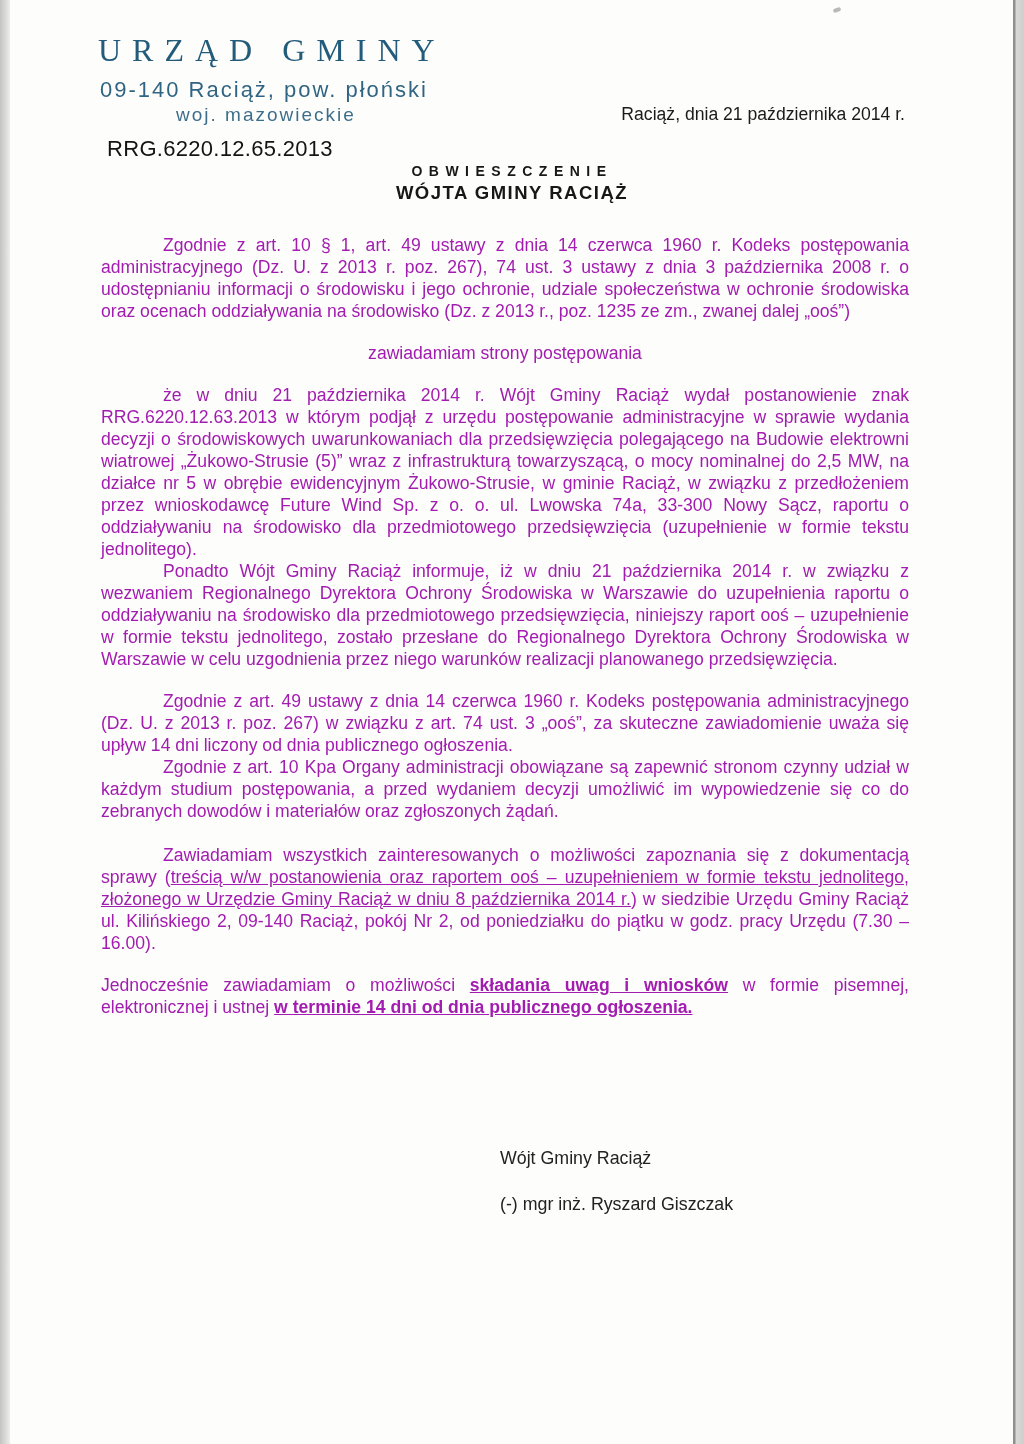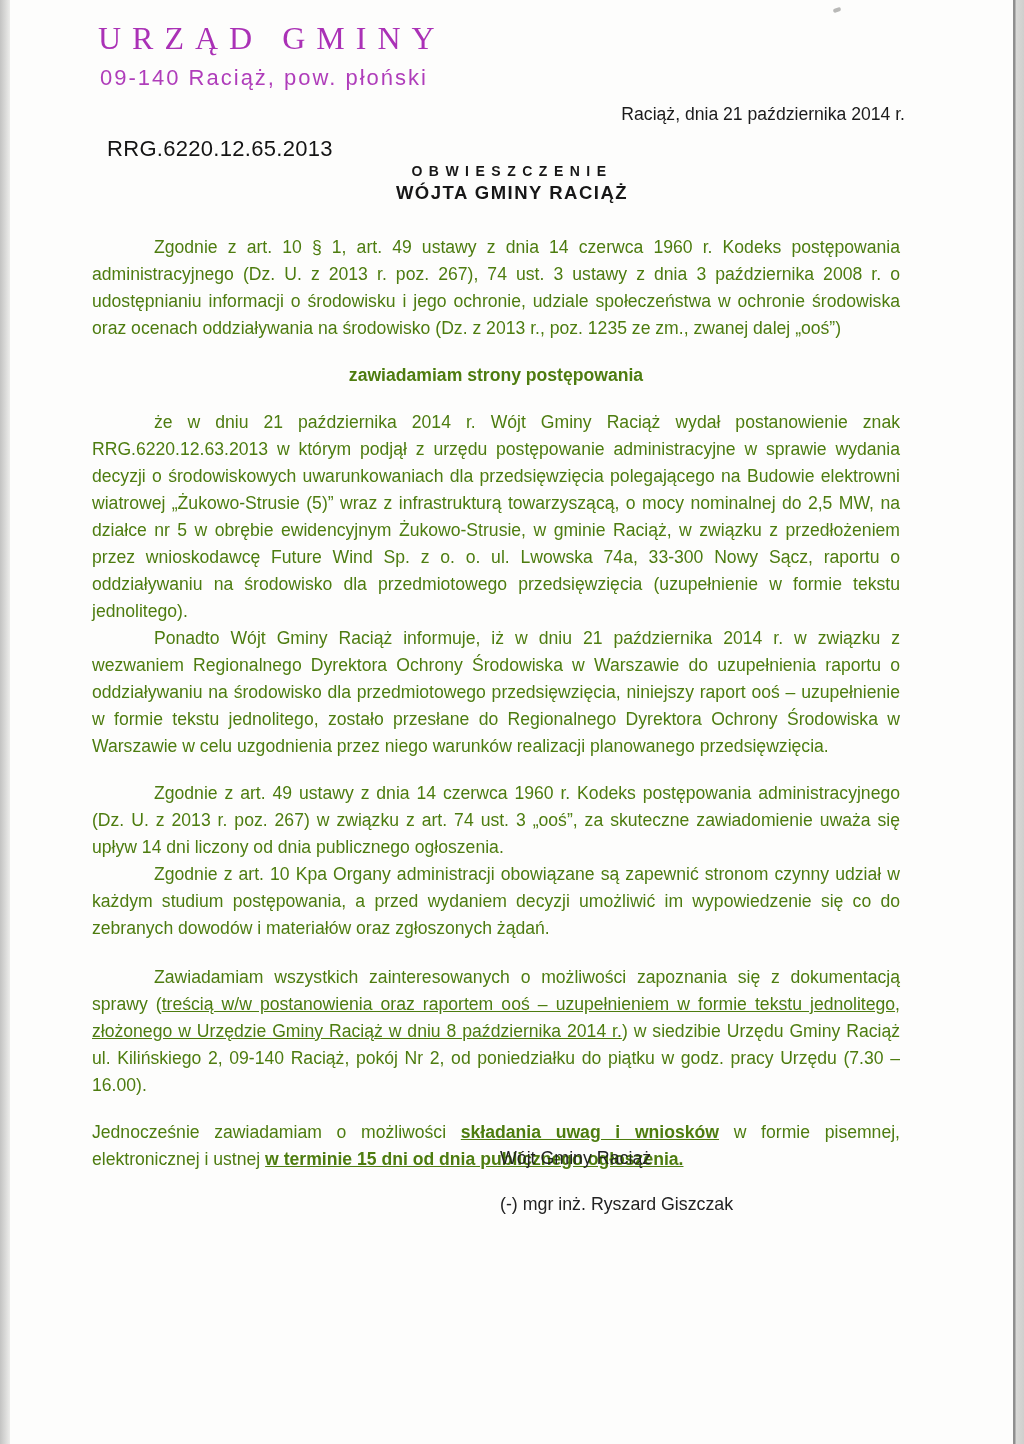--- a/index.html
+++ b/index.html
@@ -21,22 +21,22 @@
   .scan-edge-right {
     position:absolute; right:0; top:0; width:11px; height:100%;
     background: linear-gradient(to right, #909090 0px, #8f8f8f 2px, #d9d9d7 3px, #cfcfcd 100%);
   }
   .scan-speck {
     position:absolute; left:833px; top:8px; width:8px; height:4px;
     background:#b9b9b7; border-radius:2px; transform: rotate(-20deg);
   }
   
   .stamp {
-    position:absolute; left:98px; top:20px;
-    color:#a21caf;
+    position:absolute; left:98px; top:32px;
+    color:#0c4a6e;
     user-select:none;
   }
   .stamp-line1 {
     font-family:"Liberation Serif", serif;
     font-size:32px; letter-spacing:11px; opacity:.9;
     white-space:nowrap;
   }
   .stamp-line2 {
     font-size:22px; letter-spacing:2px; margin-top:8px; margin-left:2px;
     opacity:.85; white-space:nowrap;
@@ -54,24 +54,24 @@
     font-size:17.6px; color:#1b1b1b;
   }
   .title-block {
     position:absolute; top:163px; left:0; width:100%;
     text-align:center; font-weight:bold; color:#171717;
   }
   .title1 { font-size:14px; letter-spacing:6.5px; }
   .title2 { font-size:18.5px; letter-spacing:1.5px; margin-top:3px; }
 
   .body-text {
-    position:absolute; top:234px; left:92px; width:808px;
-    font-size:17.6px; line-height:27px;
+    position:absolute; top:234px; left:101px; width:808px;
+    font-size:17.6px; line-height:22px;
     text-align: justify;
-    color:#4d7c0f;
+    color:#a21caf;
   }
   .body-text p { margin:0; }
   .p-indent { text-indent:62px; }
   .p-center { text-align:center; text-indent:0; }
 
   .signature-block {
     position:absolute; top:1148px; left:500px; width:405px;
     text-align:left; font-size:17.8px; color:#222;
   }
   .signature-name { margin-top:25px; }
@@ -81,40 +81,41 @@
 
 <div class="page">
 
   <div class="scan-edge-left"></div>
   <div class="scan-edge-right"></div>
   <div class="scan-speck"></div>
 
   <div class="stamp">
     <div class="stamp-line1">URZĄD GMINY</div>
     <div class="stamp-line2">09-140 Raciąż, pow. płoński</div>
+    <div class="stamp-line3">woj. mazowieckie</div>
   </div>
 
   <div class="ref-number">RRG.6220.12.65.2013</div>
 
   <div class="date-line">Raciąż, dnia 21 października 2014 r.</div>
 
   <div class="title-block">
     <div class="title1">OBWIESZCZENIE</div>
     <div class="title2">WÓJTA GMINY RACIĄŻ</div>
   </div>
 
   <div class="body-text">
       <p class="p-indent"><span>Zgodnie z art. 10 § 1, art. 49 ustawy z dnia 14 czerwca 1960 r. Kodeks postępowania administracyjnego (Dz. U. z 2013 r. poz. 267), 74 ust. 3 ustawy z dnia 3 października 2008 r. o udostępnianiu informacji o środowisku i jego ochronie, udziale społeczeństwa w ochronie środowiska oraz ocenach oddziaływania na środowisko (Dz. z 2013 r., poz. 1235 ze zm., zwanej dalej „ooś”)</span></p>
-      <p class="p-center" style="margin-top: 20px;"><span style="font-weight: bold;">zawiadamiam strony postępowania</span></p>
+      <p class="p-center" style="margin-top: 20px;"><span style="font-weight: normal;">zawiadamiam strony postępowania</span></p>
       <p class="p-indent" style="margin-top: 20px;"><span>że w dniu 21 października 2014 r. Wójt Gminy Raciąż wydał postanowienie znak RRG.6220.12.63.2013 w którym podjął z urzędu postępowanie administracyjne w sprawie wydania decyzji o środowiskowych uwarunkowaniach dla przedsięwzięcia polegającego na Budowie elektrowni wiatrowej „Żukowo-Strusie (5)” wraz z infrastrukturą towarzyszącą, o mocy nominalnej do 2,5 MW, na działce nr 5 w obrębie ewidencyjnym Żukowo-Strusie, w gminie Raciąż, w związku z przedłożeniem przez wnioskodawcę Future Wind Sp. z o. o. ul. Lwowska 74a, 33-300 Nowy Sącz, raportu o oddziaływaniu na środowisko dla przedmiotowego przedsięwzięcia (uzupełnienie w formie tekstu jednolitego).</span></p>
       <p class="p-indent"><span>Ponadto Wójt Gminy Raciąż informuje, iż w dniu 21 października 2014 r. w związku z wezwaniem Regionalnego Dyrektora Ochrony Środowiska w Warszawie do uzupełnienia raportu o oddziaływaniu na środowisko dla przedmiotowego przedsięwzięcia, niniejszy raport ooś – uzupełnienie w formie tekstu jednolitego, zostało przesłane do Regionalnego Dyrektora Ochrony Środowiska w Warszawie w celu uzgodnienia przez niego warunków realizacji planowanego przedsięwzięcia.</span></p>
       <p class="p-indent" style="margin-top: 20px;"><span>Zgodnie z art. 49 ustawy z dnia 14 czerwca 1960 r. Kodeks postępowania administracyjnego (Dz. U. z 2013 r. poz. 267) w związku z art. 74 ust. 3 „ooś”, za skuteczne zawiadomienie uważa się upływ 14 dni liczony od dnia publicznego ogłoszenia.</span></p>
       <p class="p-indent"><span>Zgodnie z art. 10 Kpa Organy administracji obowiązane są zapewnić stronom czynny udział w każdym studium postępowania, a przed wydaniem decyzji umożliwić im wypowiedzenie się co do zebranych dowodów i materiałów oraz zgłoszonych żądań.</span></p>
       <p class="p-indent" style="margin-top: 22px;"><span>Zawiadamiam wszystkich zainteresowanych o możliwości zapoznania się z dokumentacją sprawy (</span><span style="text-decoration: underline;">treścią w/w postanowienia oraz raportem ooś – uzupełnieniem w formie tekstu jednolitego, złożonego w Urzędzie Gminy Raciąż w dniu 8 października 2014 r.</span><span>) w siedzibie Urzędu Gminy Raciąż ul. Kilińskiego 2, 09-140 Raciąż, pokój Nr 2, od poniedziałku do piątku w godz. pracy Urzędu (7.30 – 16.00).</span></p>
-      <p style="margin-top: 20px;"><span>Jednocześnie zawiadamiam o możliwości </span><span style="font-weight: bold; text-decoration: underline;">składania uwag i wniosków</span><span> w formie pisemnej, elektronicznej i ustnej </span><span style="font-weight: bold; text-decoration: underline;">w terminie 15 dni od dnia publicznego ogłoszenia.</span></p>
+      <p style="margin-top: 20px;"><span>Jednocześnie zawiadamiam o możliwości </span><span style="font-weight: bold; text-decoration: underline;">składania uwag i wniosków</span><span> w formie pisemnej, elektronicznej i ustnej </span><span style="font-weight: bold; text-decoration: underline;">w terminie 14 dni od dnia publicznego ogłoszenia.</span></p>
     </div>
 
   <div class="signature-block">
     <div class="signature-role">Wójt Gminy Raciąż</div>
     <div class="signature-name">(-) mgr inż. Ryszard Giszczak</div>
   </div>
 
 </div>
 
 </body></html>

